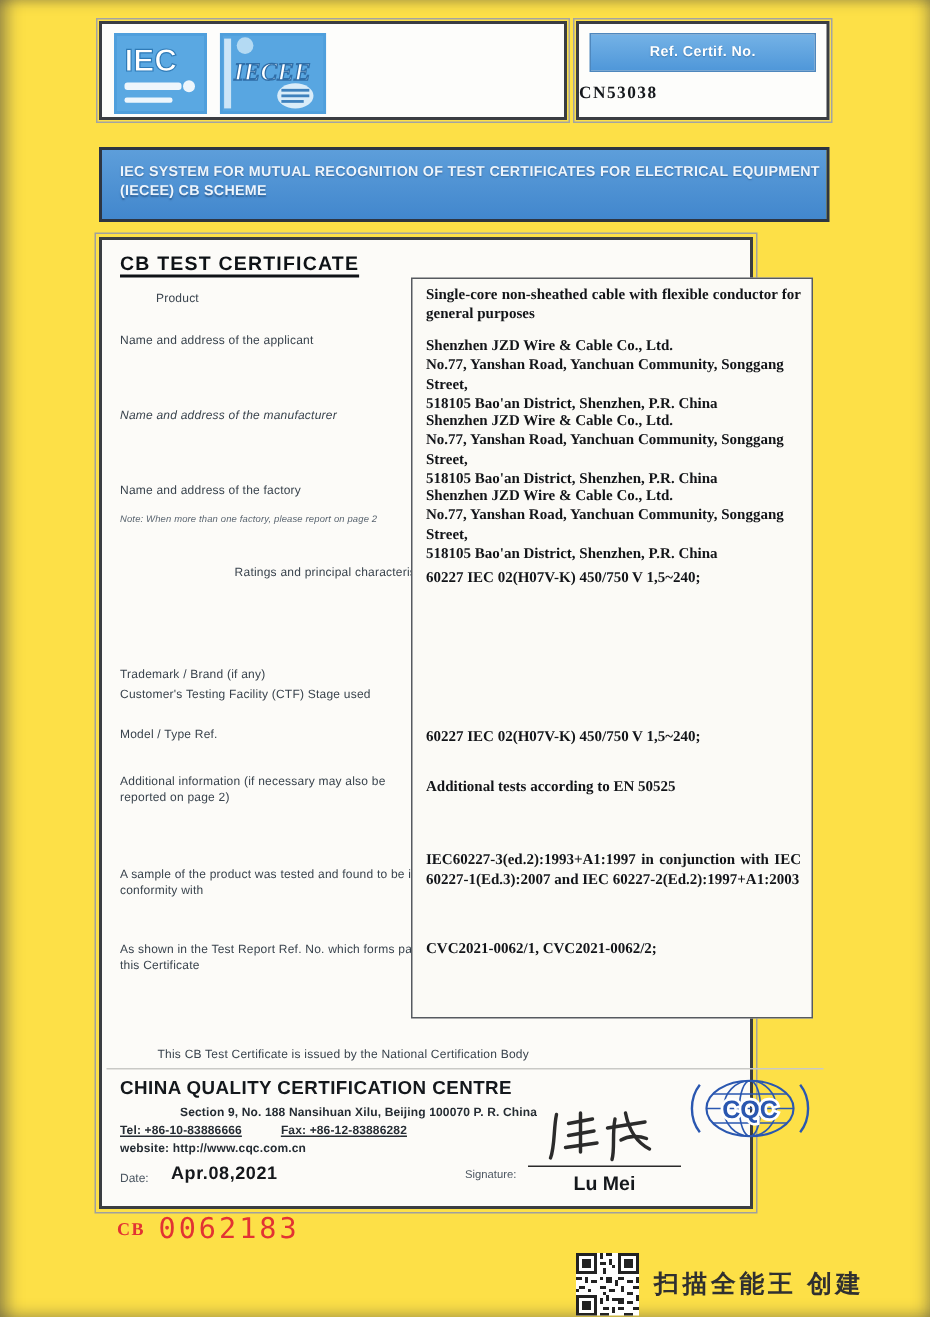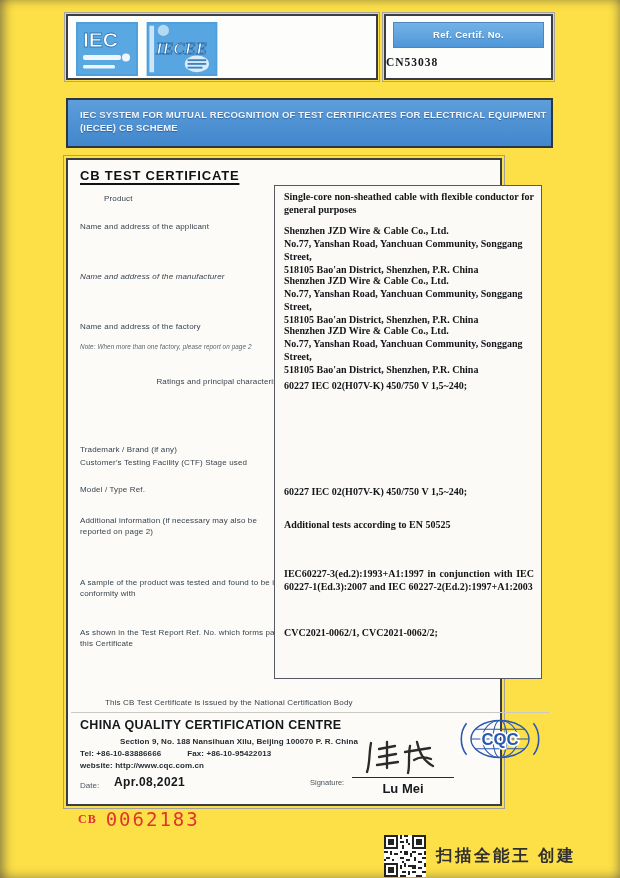--- a/index.html
+++ b/index.html
@@ -44,21 +44,21 @@
   #val-applicant{top:38px;} #val-manufacturer{top:88px;} #val-factory{top:138px;}
   #val-ratings{top:193px;} #val-model{top:299px;} #val-additional{top:332px;}
   #val-conformity{top:381px;text-align:justify;} #val-test-report{top:440px;}
 
   
   #issued-by{left:12px;top:538px;font-size:8px;color:#39434d;letter-spacing:.15px;margin-left:25px;}
   .divider{left:3px;top:552px;width:478px;border-top:1px solid #c9c9c6;}
   #ncb-name{left:12px;top:558px;font-size:12.5px;font-weight:bold;color:#14181c;letter-spacing:.3px;}
   .ncb-line{position:absolute;left:12px;font-size:8px;font-weight:bold;color:#252c33;letter-spacing:.1px;}
   #ncb-address{top:577px;margin-left:40px;} #ncb-telfax{top:589px;} #ncb-web{top:601px;}
-  #ncb-telfax span{margin-right:26px;}
+  #ncb-telfax span{margin-right:26px;text-decoration:underline;}
   #date-label{left:12px;top:621px;font-size:8px;color:#4a5560;}
   #date-value{left:46px;top:615px;font-size:12px;font-weight:bold;color:#15181c;letter-spacing:.4px;}
   #sig-label{left:242px;top:618px;font-size:7.5px;color:#4a5560;}
   #sig-script{left:286px;top:578px;}
   #sig-line{left:284px;top:617px;width:102px;border-top:1.5px solid #2a2a2a;}
   #sig-name{left:284px;top:621px;width:102px;text-align:center;font-size:13px;font-weight:bold;color:#15181c;}
   #cqc-logo{left:388px;top:556px;}
 
   
   .cb-line{left:78px;top:810px;display:flex;align-items:flex-end;gap:9px;color:#e23333;}
@@ -137,21 +137,21 @@
       <div class="val" id="val-conformity">IEC60227-3(ed.2):1993+A1:1997 in conjunction with IEC 60227-1(Ed.3):2007 and IEC 60227-2(Ed.2):1997+A1:2003</div>
       <div class="val" id="val-test-report">CVC2021-0062/1, CVC2021-0062/2;</div>
     </div>
 
     <div class="abs" id="issued-by">This CB Test Certificate is issued by the National Certification Body</div>
     <div class="abs divider"></div>
 
     <div class="abs" id="ncb-name">CHINA QUALITY CERTIFICATION CENTRE</div>
     <div class="ncb-line" id="ncb-address">Section 9, No. 188 Nansihuan Xilu, Beijing 100070 P. R. China</div>
     <div class="ncb-line" id="ncb-telfax">
-      <span>Tel: +86-10-83886666</span><span>Fax: +86-10-95422013</span>
+      <span>Tel: +86-10-83886666</span><span>Fax: +86-12-83886282</span>
     </div>
     <div class="ncb-line" id="ncb-web">website: http://www.cqc.com.cn</div>
 
     <div class="abs" id="date-label">Date:</div>
     <div class="abs" id="date-value">Apr.08,2021</div>
 
     <div class="abs" id="sig-label">Signature:</div>
     <svg class="abs" id="sig-script" width="92" height="38" viewBox="0 0 84 38">
       <g fill="none" stroke="#2b2b2b" stroke-width="2.3" stroke-linecap="round">
         <path d="M13 5 C11 14 12 26 9 34"></path>

